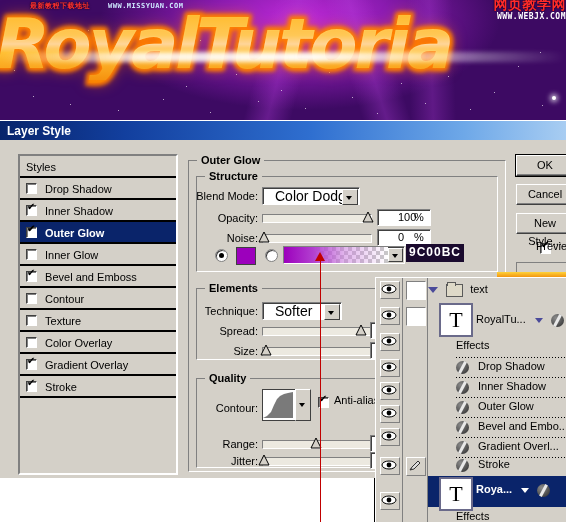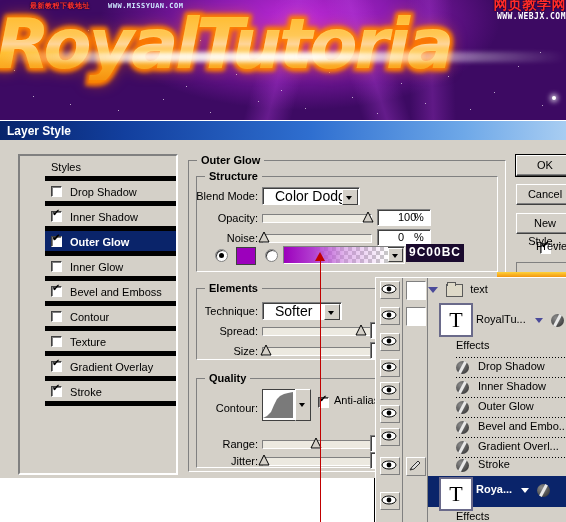--- a/index.html
+++ b/index.html
@@ -62,21 +62,21 @@
   #dlg{left:0;top:120px;width:566px;height:402px;background:#d4d0c8;
        border-top:1px solid #fff;}
   #titlebar{position:absolute;left:0;top:0;width:566px;height:19px;
     background:linear-gradient(90deg,#08246b 0%,#123f9e 22%,#2f6fd0 55%,#6ea8e8 82%,#a8cdf2 100%);}
   #titlebar span{position:absolute;left:7px;top:3px;color:#fff;font-weight:bold;font-size:12px;}
 
   
   #styleslist{left:18px;top:154px;width:156px;height:317px;background:#d4d0c8;
     border:2px solid;border-color:#808080 #fff #fff #808080;}
   .srow{position:relative;height:20px;line-height:20px;background:#d4d0c8;
-    border-bottom:5px solid #000000;padding-left:6px;white-space:nowrap;margin-left:25px;}
+    border-bottom:2px solid #000000;padding-left:6px;white-space:nowrap;}
   .srow.hdr{font-size:11px;}
   .srow.sel{background:#0a246a;color:#fff;font-weight:bold;}
   .cb{display:inline-block;width:9px;height:9px;background:#fff;
       border:1px solid #404040;border-right-color:#fff;border-bottom-color:#fff;
       box-shadow:1px 1px 0 #808080 inset;vertical-align:middle;margin-right:5px;position:relative;top:-1px;}
   .cb.on:after{content:"✔";position:absolute;left:0px;top:-5px;font-size:10px;color:#000;line-height:12px;}
   .srow.sub{}
   .srow .lbl{vertical-align:middle;}
   .fs{position:absolute;border:1px solid #fff;border-top-color:#808080;border-left-color:#808080;}
   .fs-legend{position:absolute;background:#d4d0c8;padding:0 4px;font-weight:bold;font-size:11px;top:-7px;left:8px;}
@@ -258,20 +258,24 @@
   </div>
   <div class="srow sub">
     <span class="cb"></span>
     <span class="lbl">Contour</span>
   </div>
   <div class="srow sub">
     <span class="cb"></span>
     <span class="lbl">Texture</span>
   </div>
   <div class="srow">
+    <span class="cb"></span>
+    <span class="lbl">Color Overlay</span>
+  </div>
+  <div class="srow">
     <span class="cb on"></span>
     <span class="lbl">Gradient Overlay</span>
   </div>
   <div class="srow">
     <span class="cb on"></span>
     <span class="lbl">Stroke</span>
   </div>
 </div>
 
 

